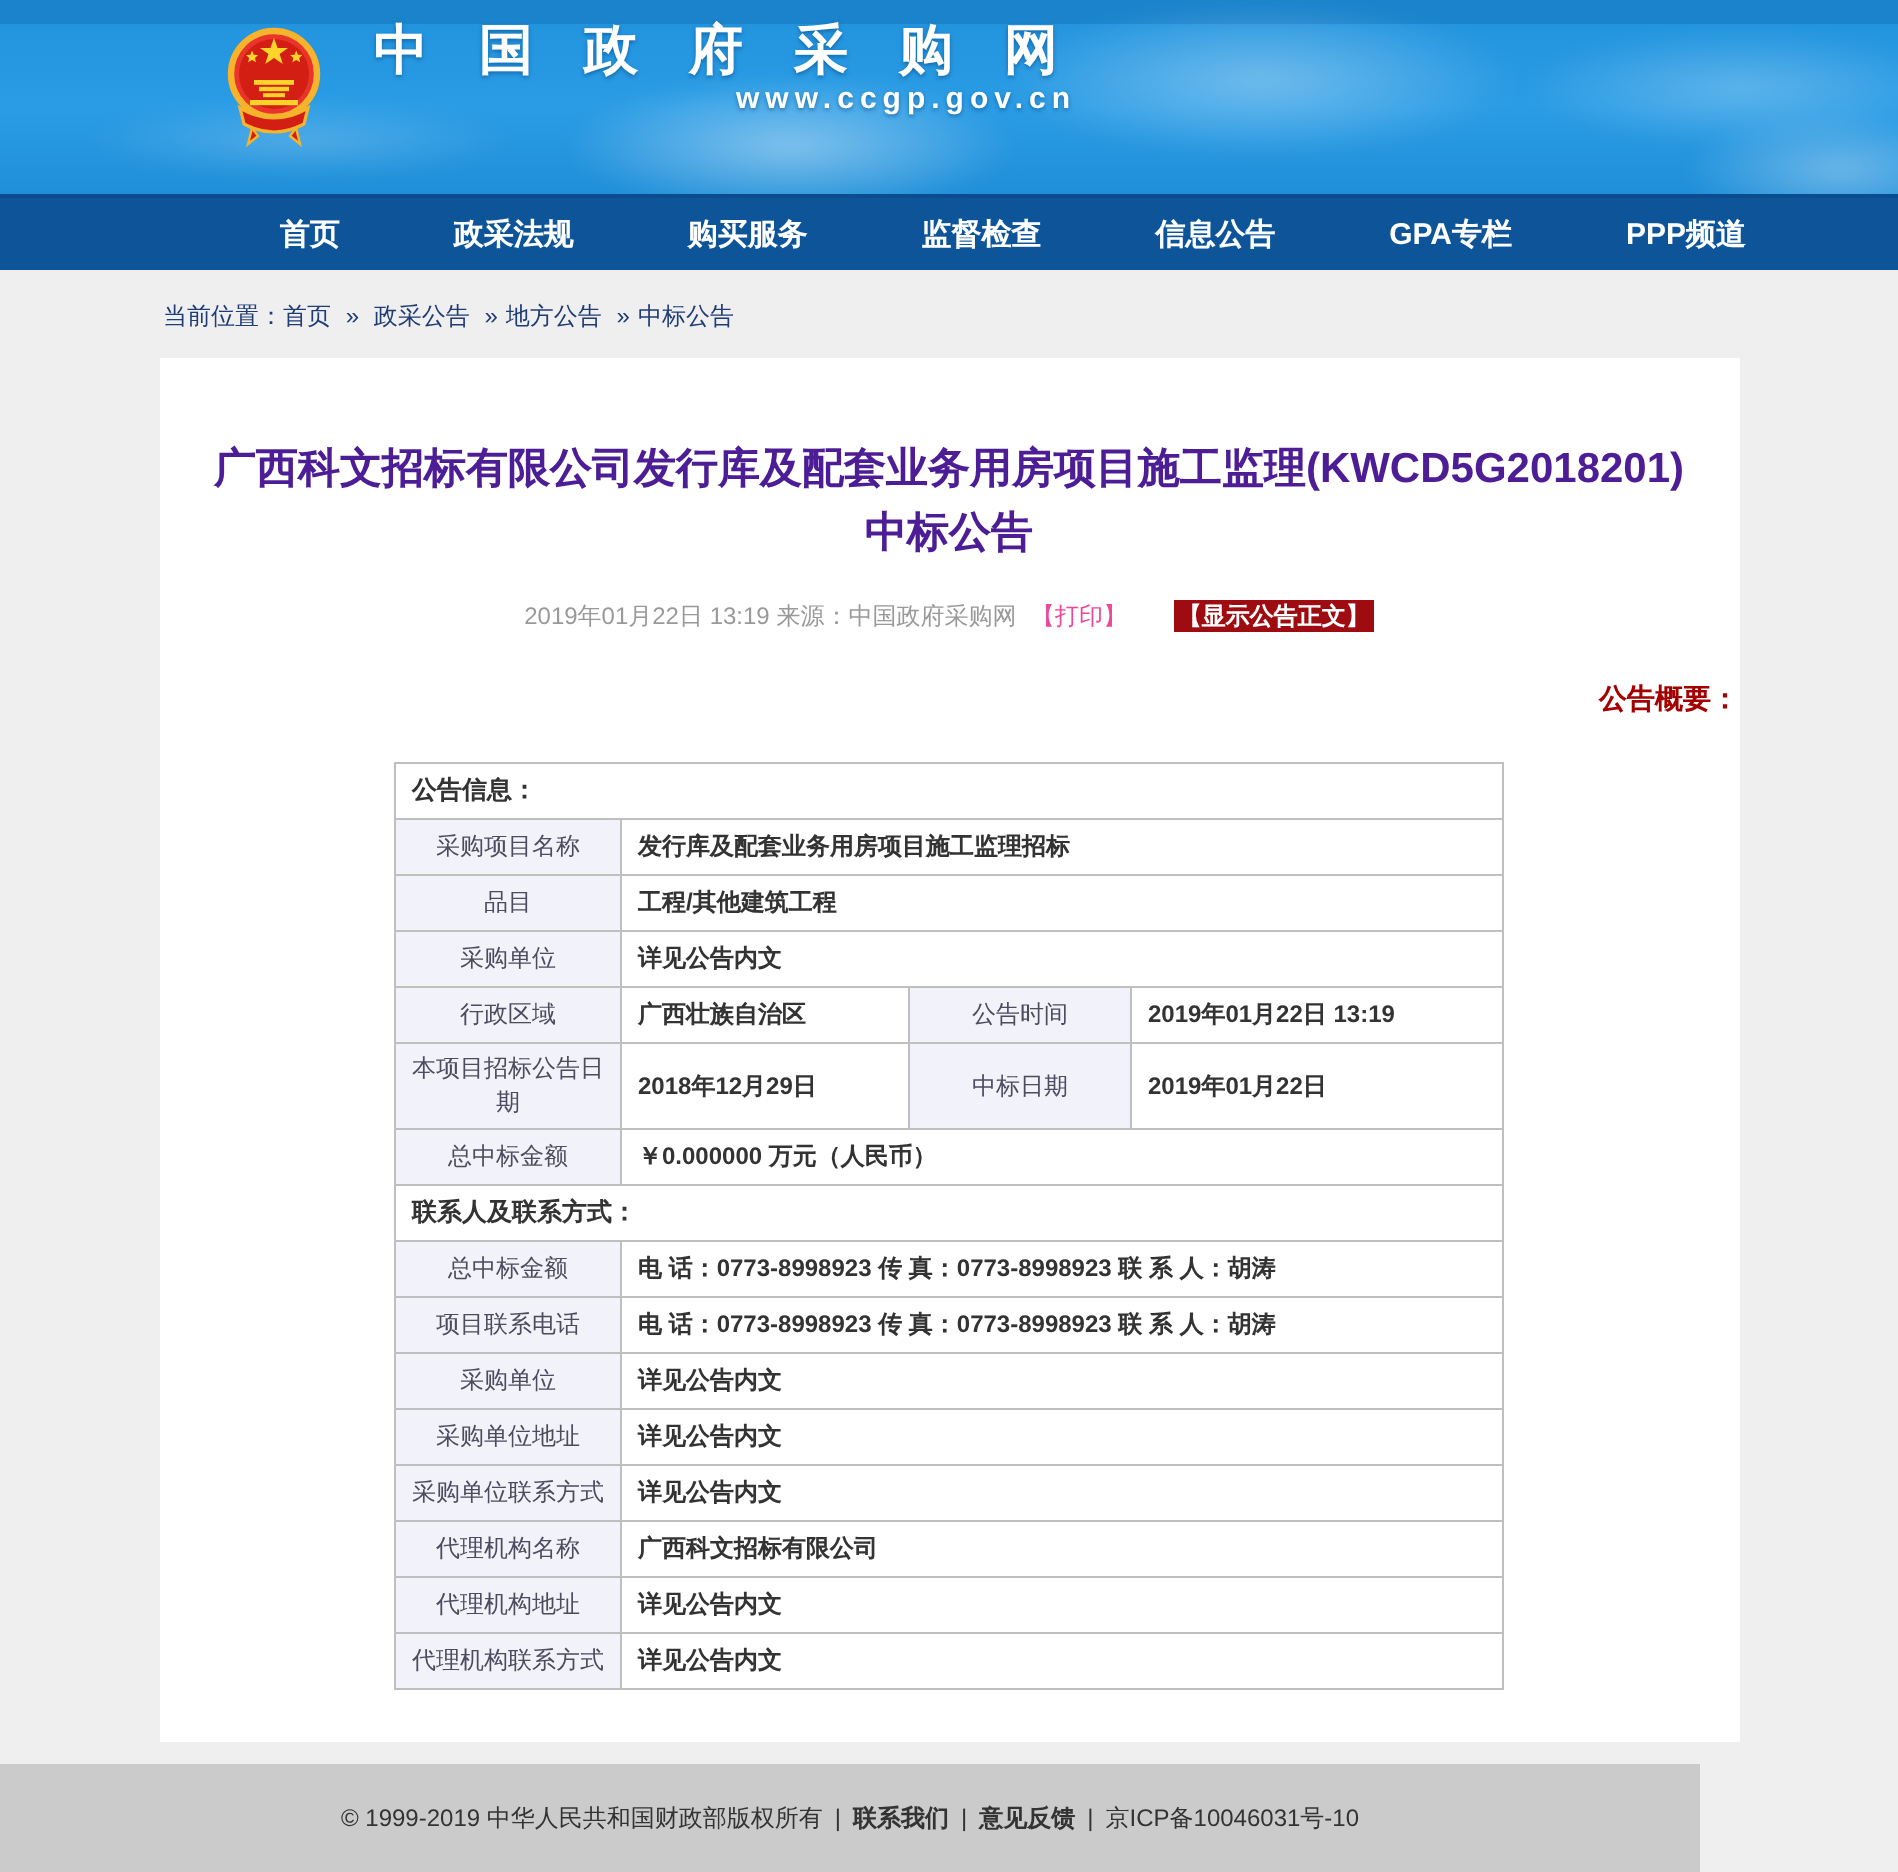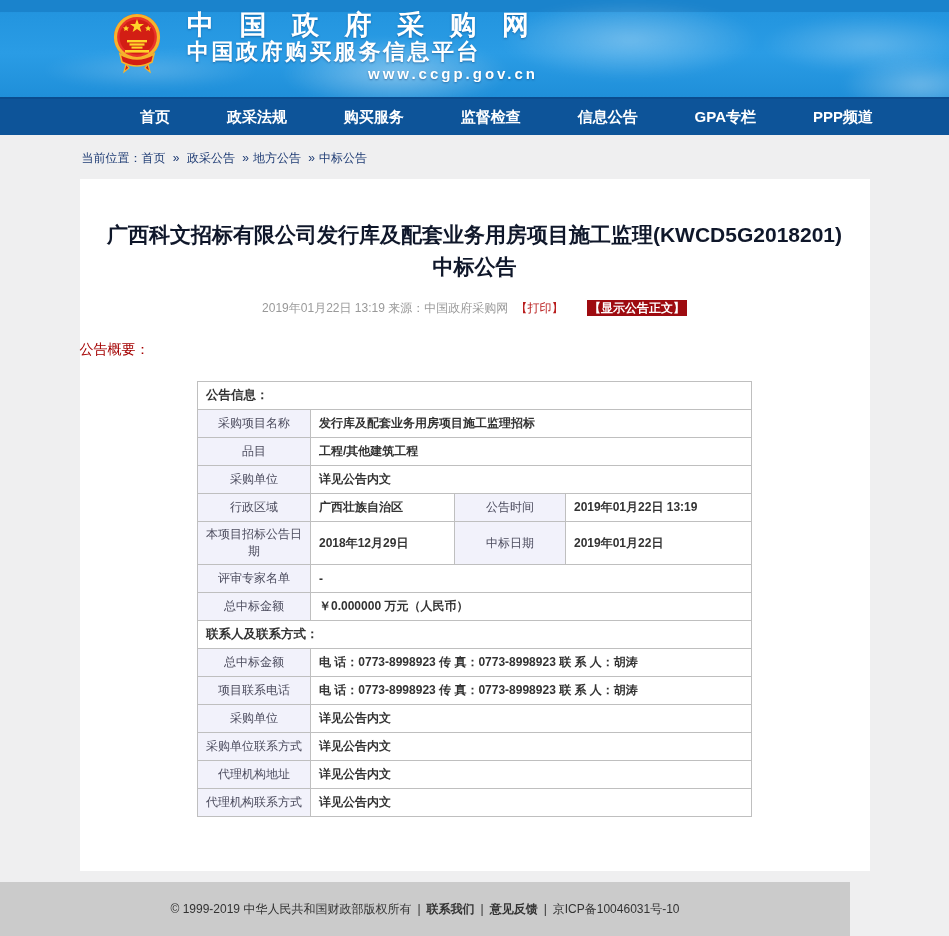--- a/index.html
+++ b/index.html
@@ -28,25 +28,25 @@
     display:flex; align-items:center; justify-content:space-between; padding:0 76px 0 140px; }
   .nav-item { color:#fff; font-size:15px; font-weight:bold; cursor:pointer; white-space:nowrap; }
 
   
   .breadcrumb { width:790px; margin:0 auto; padding:15px 0 12px 2px; font-size:12px; color:#1f3c74; }
   .breadcrumb a { color:#1f3c74; text-decoration:none; cursor:pointer; }
   .breadcrumb .sep { margin:0 4px; }
 
   
   .panel { width:790px; margin:0 auto; background:#fff; height:692px; padding-top:40px; }
-  .page-title { font-size:21px; line-height:32px; font-weight:bold; color:#0f172a; text-align:center; padding:0 20px; }
+  .page-title { font-size:21px; line-height:32px; font-weight:bold; color:#4c1d95; text-align:center; padding:0 20px; }
   .meta { text-align:center; margin-top:17px; font-size:12px; color:#999; }
-  .meta .print { color:#b91c1c; cursor:pointer; margin-left:4px; }
+  .meta .print { color:#ec4899; cursor:pointer; margin-left:4px; }
   .meta .shownotice { background:#9e0b10; color:#fff; font-weight:bold; padding:1px 2px; margin-left:20px; cursor:pointer; }
-  .summary-heading { text-align:left; margin-top:24px; font-size:14px; font-weight:normal; color:#a40000; }
+  .summary-heading { text-align:right; margin-top:24px; font-size:14px; font-weight:bold; color:#a40000; }
 
   
   table.info { width:554px; margin:22px auto 15px; border-collapse:collapse; table-layout:fixed; font-size:12px; }
   table.info td { border:1px solid #bfbfbf; height:28px; padding:4px 8px; vertical-align:middle; }
   td.sec { font-weight:bold; color:#333; background:#fff; font-size:12.5px; }
   td.lbl { background:#f2f2fb; color:#4c4c5e; text-align:center; }
   td.val { background:#fff; color:#333; font-weight:bold; }
   col.c1 { width:113px; } col.c2 { width:144px; } col.c3 { width:111px; } col.c4 { width:186px; }
 
   
@@ -77,21 +77,20 @@
       <rect x="15" y="30" width="20" height="2.4" fill="#ffd42a"></rect>
       <rect x="17.5" y="33.4" width="15" height="2.2" fill="#ffd42a"></rect>
       <rect x="19.5" y="36.6" width="11" height="2" fill="#ffd42a"></rect>
       <rect x="13" y="40" width="24" height="2.6" fill="#ffd42a"></rect>
       <path d="M8 44 Q25 54 42 44 L40 52 Q25 60 10 52 Z" fill="#d31e14" stroke="#f6b42c" stroke-width="1.6"></path>
       <path d="M14 54 L12 62 L17 58 Z" fill="#d31e14" stroke="#f6b42c" stroke-width="1.2"></path>
       <path d="M36 54 L38 62 L33 58 Z" fill="#d31e14" stroke="#f6b42c" stroke-width="1.2"></path>
     </svg>
     <div class="brandtext">
       <div class="t1">中 国 政 府 采 购 网</div>
-      <div class="t2">中国政府购买服务信息平台</div>
       <div class="t3">www.ccgp.gov.cn</div>
     </div>
   </div>
 </div>
 
 <div class="nav">
   <div class="nav-item">首页</div>
   <div class="nav-item">政采法规</div>
   <div class="nav-item">购买服务</div>
   <div class="nav-item">监督检查</div>
@@ -148,45 +147,49 @@
       <td class="lbl">公告时间</td>
       <td class="val">2019年01月22日 13:19</td>
     </tr>
     <tr>
       <td class="lbl">本项目招标公告日期</td>
       <td class="val">2018年12月29日</td>
       <td class="lbl">中标日期</td>
       <td class="val">2019年01月22日</td>
     </tr>
     <tr>
-      <td class="lbl">评审专家名单</td>
-      <td class="val" colspan="3">-</td>
-    </tr>
-    <tr>
       <td class="lbl">总中标金额</td>
       <td class="val" colspan="3">￥0.000000 万元（人民币）</td>
     </tr>
     <tr>
       <td class="sec" colspan="4">联系人及联系方式：</td>
     </tr>
     <tr>
       <td class="lbl">总中标金额</td>
       <td class="val" colspan="3">电 话：0773-8998923 传 真：0773-8998923 联 系 人：胡涛</td>
     </tr>
     <tr>
       <td class="lbl">项目联系电话</td>
       <td class="val" colspan="3">电 话：0773-8998923 传 真：0773-8998923 联 系 人：胡涛</td>
     </tr>
     <tr>
       <td class="lbl">采购单位</td>
       <td class="val" colspan="3">详见公告内文</td>
     </tr>
     <tr>
+      <td class="lbl">采购单位地址</td>
+      <td class="val" colspan="3">详见公告内文</td>
+    </tr>
+    <tr>
       <td class="lbl">采购单位联系方式</td>
       <td class="val" colspan="3">详见公告内文</td>
+    </tr>
+    <tr>
+      <td class="lbl">代理机构名称</td>
+      <td class="val" colspan="3">广西科文招标有限公司</td>
     </tr>
     <tr>
       <td class="lbl">代理机构地址</td>
       <td class="val" colspan="3">详见公告内文</td>
     </tr>
     <tr>
       <td class="lbl">代理机构联系方式</td>
       <td class="val" colspan="3">详见公告内文</td>
     </tr>
   </tbody>

